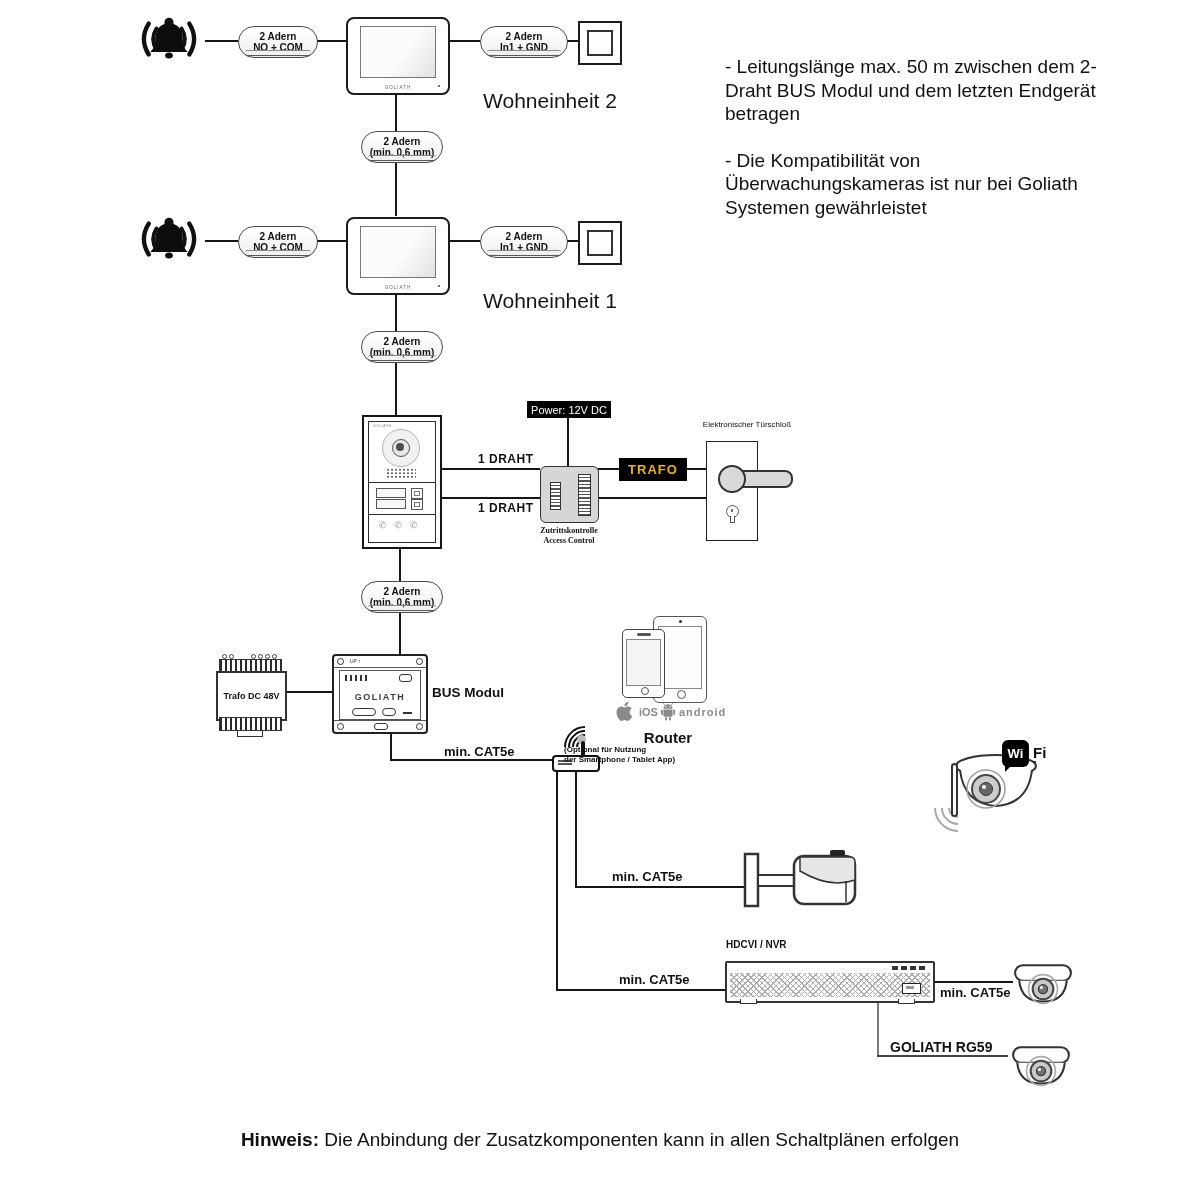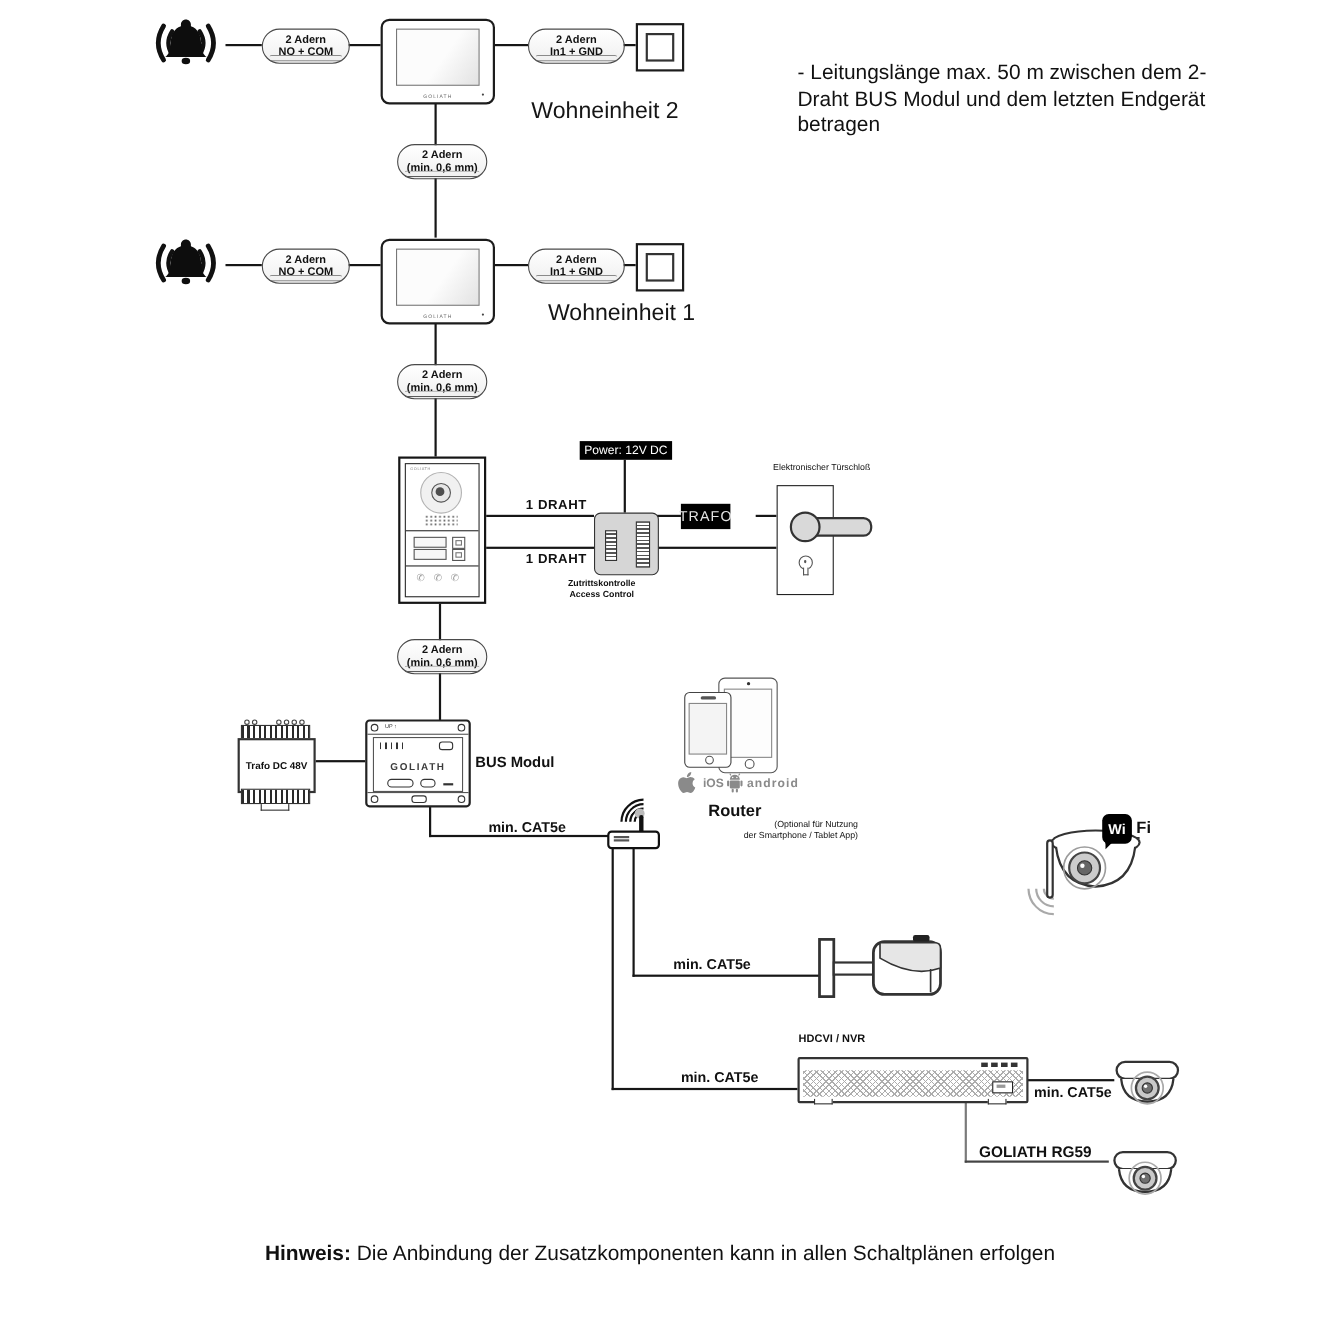--- a/index.html
+++ b/index.html
@@ -42,22 +42,22 @@
   .dbtn{position:absolute;width:10px;height:9px;border:1px solid #555;}
   .dbtn>span{position:absolute;inset:2px;border:1px solid #777;}
   .dicons{position:absolute;left:0;right:0;top:98px;text-align:center;font-size:9px;color:#9a9a9a;letter-spacing:8px;}
   
   .pwr{position:absolute;left:527px;top:401px;width:84px;height:17px;background:#000;color:#fff;
        font-size:11px;display:flex;align-items:center;justify-content:center;z-index:2;}
   .acc{position:absolute;left:540px;top:466px;width:57px;height:55px;border:1.5px solid #333;
        border-radius:6px;background:#d6d6d6;z-index:2;}
   .strip{position:absolute;border:1px solid #333;background:repeating-linear-gradient(#fff 0 2px,#555 2px 3.4px);}
   .wire-lbl{position:absolute;font-size:12px;font-weight:bold;letter-spacing:.5px;}
-  .trafo{position:absolute;left:619px;top:458px;width:45px;height:23px;background:#000;color:#e5e5e5;
-       font-size:13px;letter-spacing:1px;display:flex;align-items:center;justify-content:center;z-index:2;}
+  .trafo{position:absolute;left:619px;top:458px;width:68px;height:23px;background:#000;color:#eab308;
+       font-size:13px;letter-spacing:1px;display:flex;align-items:center;justify-content:center;z-index:2;font-weight:bold;}
   .lock{position:absolute;left:706px;top:441px;width:50px;height:98px;border:1.5px solid #222;background:#fff;z-index:2;}
   .handle-c{position:absolute;left:11px;top:23px;width:24px;height:24px;border:2px solid #333;border-radius:50%;background:#d9d9d9;}
   .handle-l{position:absolute;left:28px;top:28px;width:54px;height:14px;border:2px solid #333;border-radius:8px;background:#d9d9d9;}
   .keyh-o{position:absolute;left:19px;top:63px;width:11px;height:11px;border:1.5px solid #555;border-radius:50%;}
   .keyh-i{position:absolute;left:23.5px;top:67px;width:2.5px;height:2.5px;background:#555;border-radius:50%;}
   .keyh-s{position:absolute;left:23px;top:74px;width:3px;height:6px;border:1px solid #555;border-top:none;background:#fff;}
   .tiny-lbl{position:absolute;font-size:8px;font-weight:bold;text-align:center;line-height:9.5px;white-space:pre-line;}
   
   .t48{position:absolute;left:216px;top:655px;width:67px;height:80px;z-index:2;}
   .comb{position:absolute;left:3px;width:61px;height:12px;border:1.5px solid #333;background:
@@ -92,21 +92,21 @@
   .tablet{position:absolute;left:653px;top:616px;width:52px;height:85px;border:1.5px solid #555;border-radius:6px;background:#fff;z-index:2;}
   .tablet .cam{position:absolute;left:50%;top:3px;width:3px;height:3px;margin-left:-1.5px;border-radius:50%;background:#333;}
   .tablet .scr{position:absolute;left:4px;right:4px;top:9px;bottom:13px;border:1px solid #888;background:#fdfdfd;}
   .tablet .home{position:absolute;left:50%;bottom:3px;width:7px;height:7px;margin-left:-3.5px;border:1px solid #555;border-radius:50%;}
   .phone{position:absolute;left:622px;top:629px;width:41px;height:67px;border:1.5px solid #444;border-radius:5px;background:#fff;z-index:3;}
   .phone .sp{position:absolute;left:50%;top:3px;width:14px;height:3px;margin-left:-7px;background:#555;border-radius:2px;}
   .phone .scr{position:absolute;left:3px;right:3px;top:9px;bottom:11px;border:1px solid #888;background:#f4f4f4;}
   .phone .home{position:absolute;left:50%;bottom:2.5px;width:6px;height:6px;margin-left:-3px;border:1px solid #555;border-radius:50%;}
   .plat{position:absolute;color:#8a8a8a;font-size:11px;font-weight:bold;z-index:2;}
   .router-name{position:absolute;left:618px;top:729px;width:100px;text-align:center;font-size:15px;font-weight:bold;z-index:2;}
-  .router-sub{position:absolute;left:620px;top:745px;width:160px;text-align:right;font-size:8px;font-weight:normal;
+  .router-sub{position:absolute;left:564px;top:745px;width:160px;text-align:left;font-size:8px;font-weight:bold;
         line-height:10px;white-space:pre-line;z-index:2;}
   
   .wi-box{position:absolute;left:1002px;top:740px;width:27px;height:27px;background:#000;border-radius:6px;color:#fff;
         font-size:13px;font-weight:bold;display:flex;align-items:center;justify-content:center;z-index:3;}
   .wi-box::after{content:"";position:absolute;left:3px;bottom:-5px;border:5px solid transparent;border-top-color:#000;border-left-color:#000;width:0;height:0;}
   .fi-txt{position:absolute;left:1033px;top:744px;font-size:15px;font-weight:bold;z-index:3;}
   
   .nvr{position:absolute;left:725px;top:961px;width:206px;height:38px;border:2px solid #333;border-radius:2px;background:#fff;z-index:2;}
   .nvr-mesh{position:absolute;left:3px;right:3px;top:10px;bottom:4px;
      background:repeating-linear-gradient(45deg,#adadad 0 1px,transparent 1px 4px),
@@ -184,21 +184,21 @@
       <div class="mlogo">GOLIATH</div>
       <div class="mdot"></div>
     </div>
     <div class="hline" style="left:446px;top:27px;width:34px;"></div>
     <div class="pill" style="left:480px;top:13px;width:86px;height:30px;">2 Adern
 In1 + GND</div>
     <div class="hline" style="left:566px;top:27px;width:12px;"></div>
     <div class="pbtn" style="left:578px;top:8px;">
         <span></span>
       </div>
-    <div class="unit-label" style="left:468px;top:60px;width:164px;text-align:right;">Wohneinheit 1</div>
+    <div class="unit-label" style="left:468px;top:76px;width:164px;">Wohneinheit 1</div>
     <div class="vline" style="left:395px;top:78px;height:125px;"></div>
     <div class="pill" style="left:361px;top:118px;width:80px;height:30px;">2 Adern
 (min. 0,6 mm)</div>
   </div>
 
   <div class="door">
     <div class="door-in">
       <div class="dlogo">GOLIATH</div>
       <div class="cam-o"></div>
       <div class="cam-m"></div>
@@ -226,21 +226,21 @@
   <div class="wire-lbl" style="left:478px;top:452px;">1 DRAHT</div>
   <div class="wire-lbl" style="left:478px;top:501px;">1 DRAHT</div>
 
   <div class="pwr">Power: 12V DC</div>
   <div class="vline" style="left:567px;top:418px;height:48px;"></div>
 
   <div class="acc">
     <div class="strip" style="left:9px;top:15px;width:9px;height:26px;"></div>
     <div class="strip" style="left:37px;top:7px;width:11px;height:40px;"></div>
   </div>
-  <div class="tiny-lbl" style="left:492px;top:526px;width:110px;">Zutrittskontrolle
+  <div class="tiny-lbl" style="left:514px;top:526px;width:110px;font-family:Liberation Serif, serif;">Zutrittskontrolle
 Access Control</div>
 
   <div class="hline" style="left:597px;top:468px;width:22px;"></div>
   <div class="trafo">TRAFO</div>
   <div class="hline" style="left:687px;top:468px;width:19px;"></div>
   <div class="hline" style="left:597px;top:497px;width:109px;"></div>
 
   <div class="tiny-lbl" style="left:692px;top:420px;width:110px;font-weight:normal;">Elektronischer Türschloß</div>
   <div class="lock">
     <div class="handle-l"></div>
@@ -414,20 +414,21 @@
       <path d="M7 18 Q9 38 30 38 Q51 38 53 18" fill="#fff" stroke="#333" stroke-width="2"></path>
       <circle cx="30" cy="26" r="14" fill="none" stroke="#aaa" stroke-width="1.5"></circle>
       <circle cx="30" cy="26" r="10" fill="#c9c9c9" stroke="#444" stroke-width="2"></circle>
       <circle cx="30" cy="26" r="4.5" fill="#707070" stroke="#333" stroke-width="1"></circle>
       <circle cx="28.5" cy="24.5" r="1.5" fill="#fff"></circle>
     </svg>
   </div>
 
   <div class="notes">
     <p>- Leitungslänge max. 50 m zwischen dem 2-Draht BUS Modul und dem letzten Endgerät betragen</p>
+    <p>- Die Kompatibilität von Überwachungskameras ist nur bei Goliath Systemen gewährleistet</p>
   </div>
 
   <div class="footer">
     <span class="b">Hinweis:</span>
     <span>Die Anbindung der Zusatzkomponenten kann in allen Schaltplänen erfolgen</span>
   </div>
 
 </div>
 
 </body></html>

